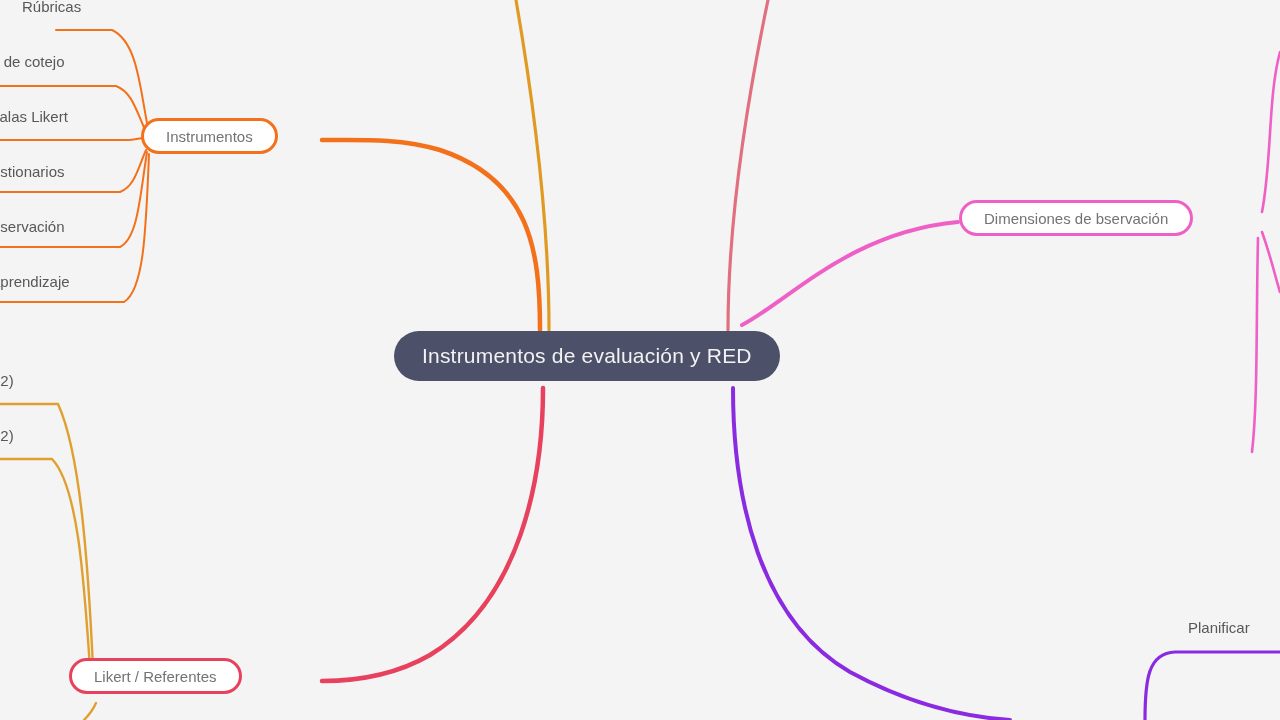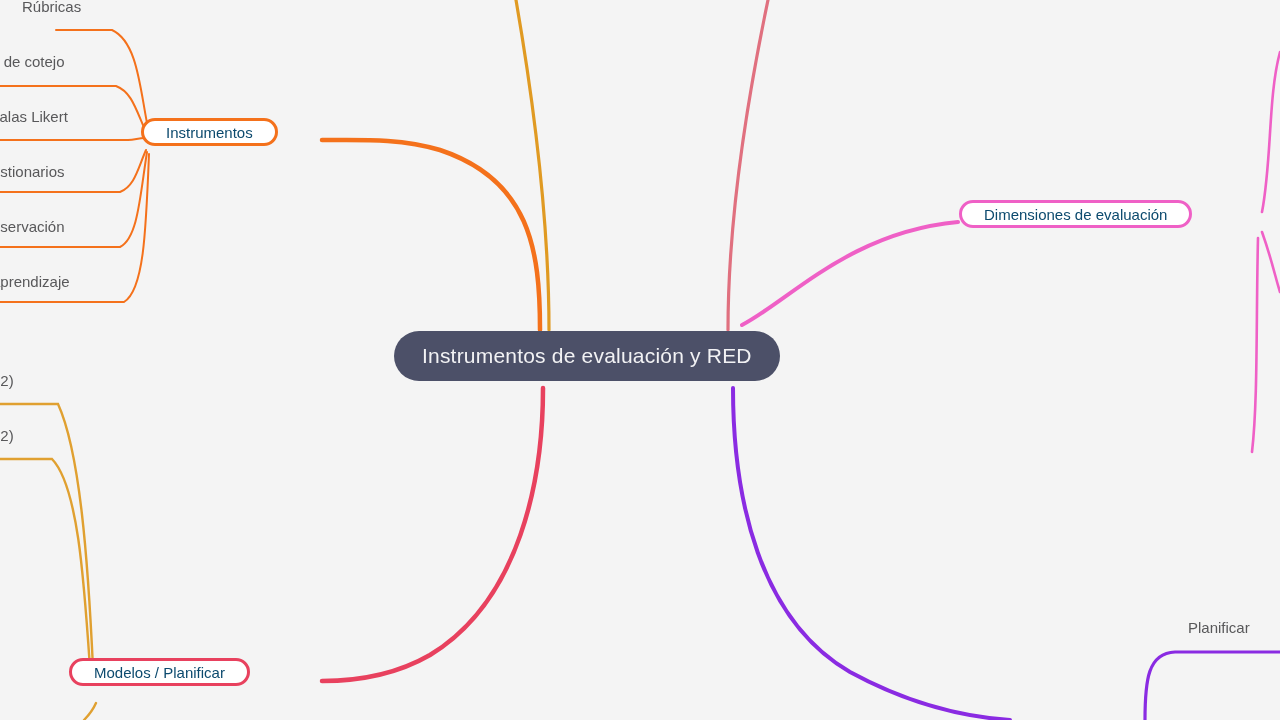--- a/index.html
+++ b/index.html
@@ -44,23 +44,23 @@
     font-size: 21px;
     letter-spacing: 0.2px;
     padding: 0 28px;
     height: 50px;
     border-radius: 28px;
     left: 394px;
     top: 331px;
   }
   .node-branch {
     background: #ffffff;
-    color: #0c4a6e;
+    color: #737373;
     font-size: 15px;
-    height: 28px;
+    height: 36px;
     padding: 0 22px;
     border: 3px solid #cccccc;
     border-radius: 24px;
   }
   .node-instrumentos {
     left: 141px;
     top: 118px;
     border-color: #f4711b;
   }
   .node-dimensiones {
@@ -114,23 +114,23 @@
 
     <path d="M 1262 212 C 1272 160 1268 96 1280 52" fill="none" stroke="#ef60c6" stroke-width="2.6" stroke-linecap="round"></path>
     <path d="M 1262 232 C 1272 260 1276 280 1280 292" fill="none" stroke="#ef60c6" stroke-width="2.6" stroke-linecap="round"></path>
     <path d="M 1258 238 C 1256 320 1258 400 1252 452" fill="none" stroke="#ef60c6" stroke-width="2.6" stroke-linecap="round"></path>
   </svg>
 
   <div class="node node-root">Instrumentos de evaluación y RED</div>
 
   <div class="node node-branch node-instrumentos">Instrumentos</div>
 
-  <div class="node node-branch node-dimensiones">Dimensiones de evaluación</div>
+  <div class="node node-branch node-dimensiones">Dimensiones de bservación</div>
 
-  <div class="node node-branch node-modelos">Modelos / Planificar</div>
+  <div class="node node-branch node-modelos">Likert / Referentes</div>
 
   <div class="leaf" style="left:22px; top:-2px;">Rúbricas</div>
   <div class="leaf" style="left:-8px; top:53px;">s de cotejo</div>
   <div class="leaf" style="left:-8px; top:108px;">calas Likert</div>
   <div class="leaf" style="left:-8px; top:163px;">estionarios</div>
   <div class="leaf" style="left:-8px; top:218px;">bservación</div>
   <div class="leaf" style="left:-8px; top:273px;">aprendizaje</div>
 
   <div class="leaf" style="left:-8px; top:372px;">12)</div>
   <div class="leaf" style="left:-8px; top:427px;">12)</div>

